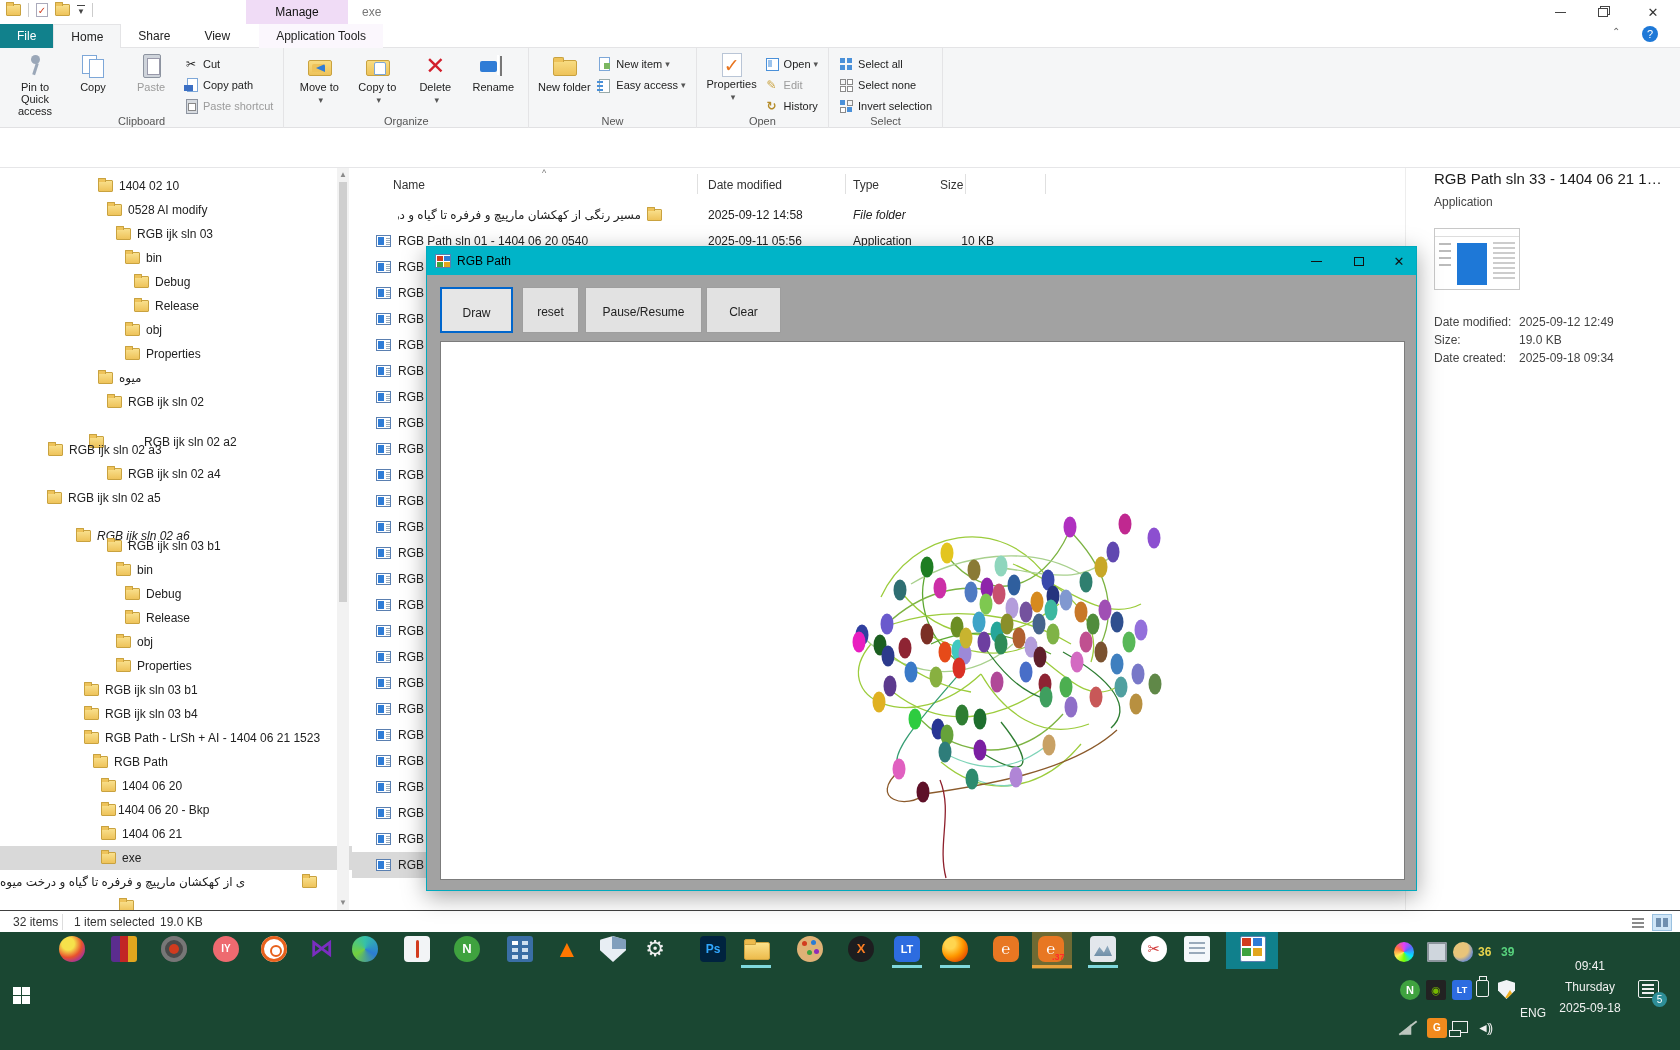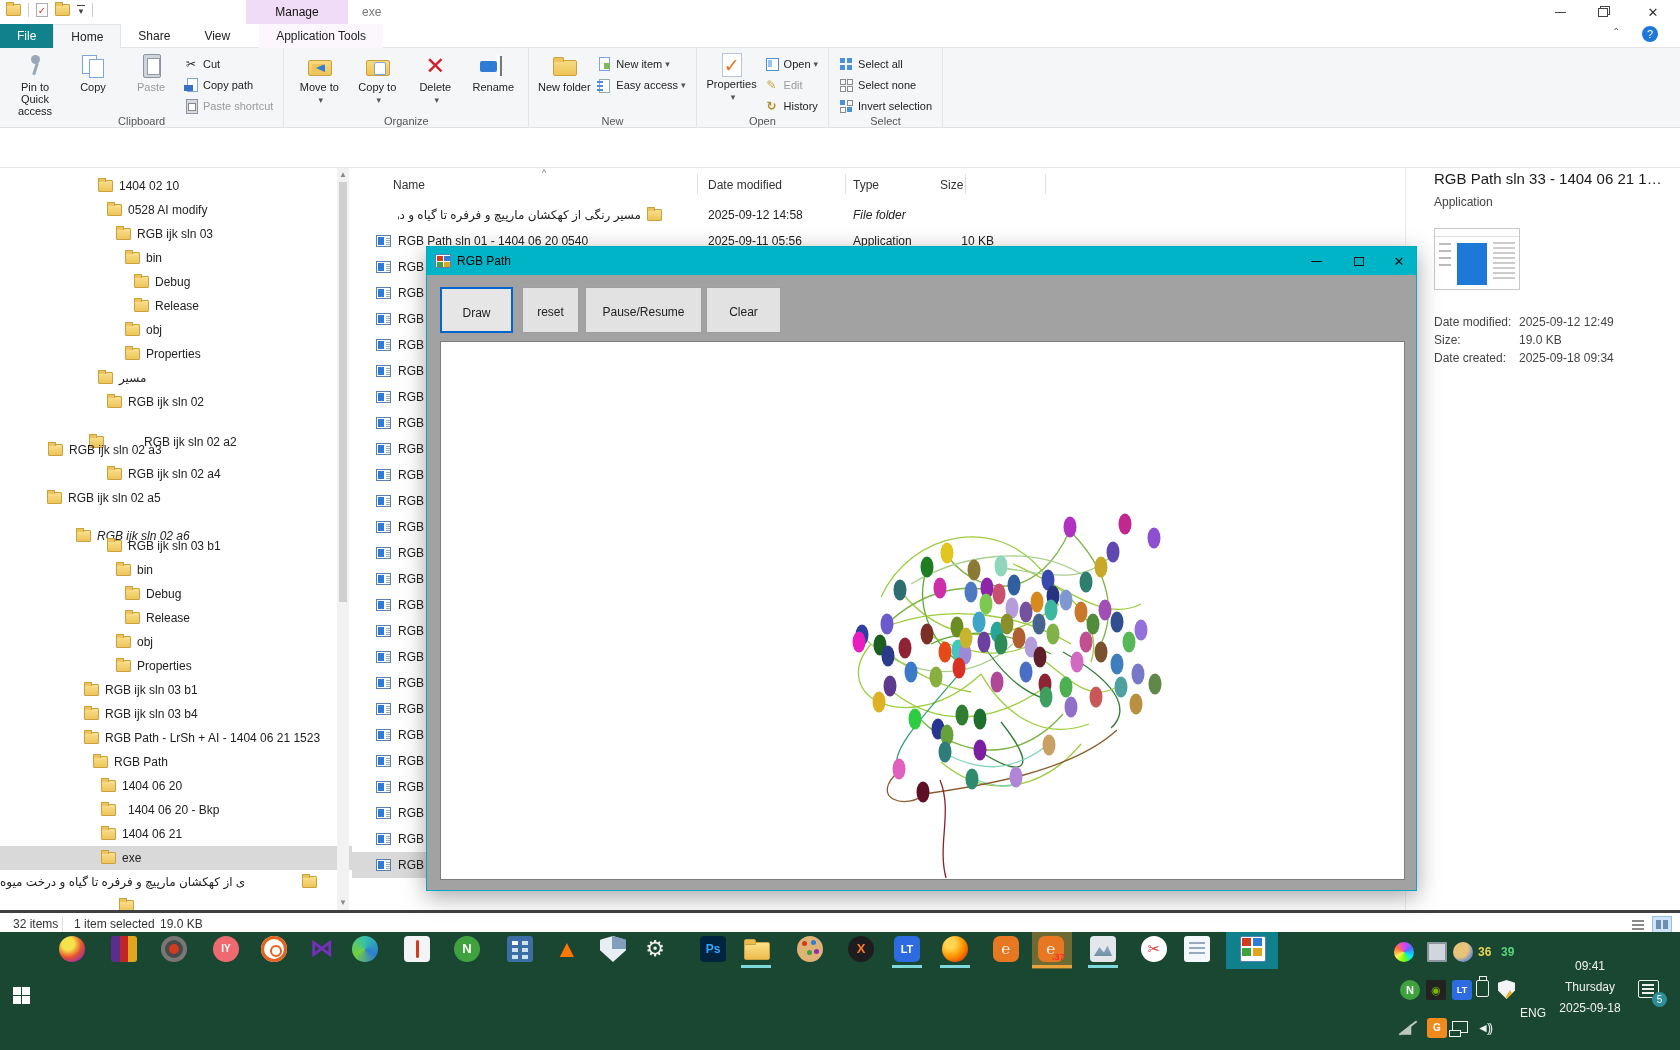--- a/index.html
+++ b/index.html
@@ -103,21 +103,21 @@
   .lcell{position:absolute;white-space:nowrap;overflow:hidden;}
   .details{position:absolute;left:1405px;top:168px;width:275px;height:742px;background:#fff;border-left:1px solid #ededed;}
   .dthumb{position:absolute;left:28px;top:60px;width:86px;height:62px;background:#fff;border:1px solid #c8c8c8;}
   .dthumb .tb{position:absolute;left:0;top:0;right:0;height:8px;border-bottom:1px solid #ddd;}
   .dthumb .bluepg{position:absolute;left:22px;top:14px;width:30px;height:42px;background:#1e78d7;}
   .dthumb .ll{position:absolute;left:4px;top:14px;width:12px;height:2px;background:#bbb;box-shadow:0 7px 0 #bbb,0 14px 0 #bbb,0 21px 0 #bbb;}
   .dthumb .rl{position:absolute;left:58px;top:13px;width:22px;height:2px;background:#ccc;box-shadow:0 5px 0 #ccc,0 10px 0 #ccc,0 15px 0 #ccc,0 20px 0 #ccc,0 25px 0 #ccc,0 30px 0 #ccc,0 35px 0 #ccc;}
   .dlabel{position:absolute;left:28px;color:#444;}
   .dvalue{position:absolute;left:113px;color:#444;}
 
-  .statusbar{position:absolute;left:0;top:910px;width:1680px;height:32px;background:#fff;border-top:3px solid #404040;color:#333;}
+  .statusbar{position:absolute;left:0;top:910px;width:1680px;height:32px;background:#fff;border-top:1px solid #404040;color:#333;}
   .sbsep{position:absolute;left:62px;top:3px;width:1px;height:16px;background:#ddd;}
   .sview{position:absolute;top:3px;width:20px;height:17px;border:1px solid transparent;}
   .sview.on{background:#cfe5f7;border-color:#9ac1e0;}
   .sview .g1{position:absolute;left:3px;top:3px;width:12px;height:2px;background:#8a8a8a;box-shadow:0 4px 0 #8a8a8a,0 8px 0 #8a8a8a;}
   .sview .g2{position:absolute;left:3px;top:3px;width:5px;height:9px;background:#6f8fb0;box-shadow:7px 0 0 #6f8fb0;}
 
   
   .appwin{position:absolute;left:426px;top:246px;width:991px;height:645px;background:#a2a2a2;
     border:1px solid #00a9bd;box-shadow:0 6px 22px rgba(0,0,0,.35);}
   .appbar{position:absolute;left:0;top:0;width:100%;height:28px;background:#00b4c8;display:flex;align-items:center;color:#000;}
@@ -402,21 +402,21 @@
         <div class="trow" style="top: 150px; padding-left: 125px;">
           <span class="fldr"></span>
           <span style="margin-left: 6px;">obj</span>
         </div>
         <div class="trow" style="top: 174px; padding-left: 125px;">
           <span class="fldr"></span>
           <span style="margin-left: 6px;">Properties</span>
         </div>
         <div class="trow" style="top: 198px; padding-left: 98px;">
           <span class="fldr"></span>
-          <span style="margin-left: 6px; direction: rtl;">مسیر</span>
+          <span style="margin-left: 6px; direction: rtl;">میوه</span>
         </div>
         <div class="trow" style="top: 222px; padding-left: 107px;">
           <span class="fldr"></span>
           <span style="margin-left: 6px;">RGB ijk sln 02</span>
         </div>
         <div class="trow" style="top: 262px; padding-left: 89px; gap: 34px;">
           <span class="fldr"></span>
           <span style="margin-left: 6px;">RGB ijk sln 02 a2</span>
         </div>
         <div class="trow" style="top: 270px; padding-left: 48px;">
@@ -474,21 +474,21 @@
         <div class="trow" style="top: 582px; padding-left: 93px;">
           <span class="fldr"></span>
           <span style="margin-left: 6px;">RGB Path</span>
         </div>
         <div class="trow" style="top: 606px; padding-left: 101px;">
           <span class="fldr"></span>
           <span style="margin-left: 6px;">1404 06 20</span>
         </div>
         <div class="trow" style="top: 630px; padding-left: 101px;">
           <span class="fldr"></span>
-          <span style="margin-left: 12px;">1404 06 20 - Bkp</span>
+          <span style="margin-left: 2px;">1404 06 20 - Bkp</span>
         </div>
         <div class="trow" style="top: 654px; padding-left: 101px;">
           <span class="fldr"></span>
           <span style="margin-left: 6px;">1404 06 21</span>
         </div>
         <div class="trow sel" style="top: 678px; padding-left: 101px;">
           <span class="fldr"></span>
           <span style="margin-left: 6px;">exe</span>
         </div>
         <div class="trow" style="top: 702px;">

